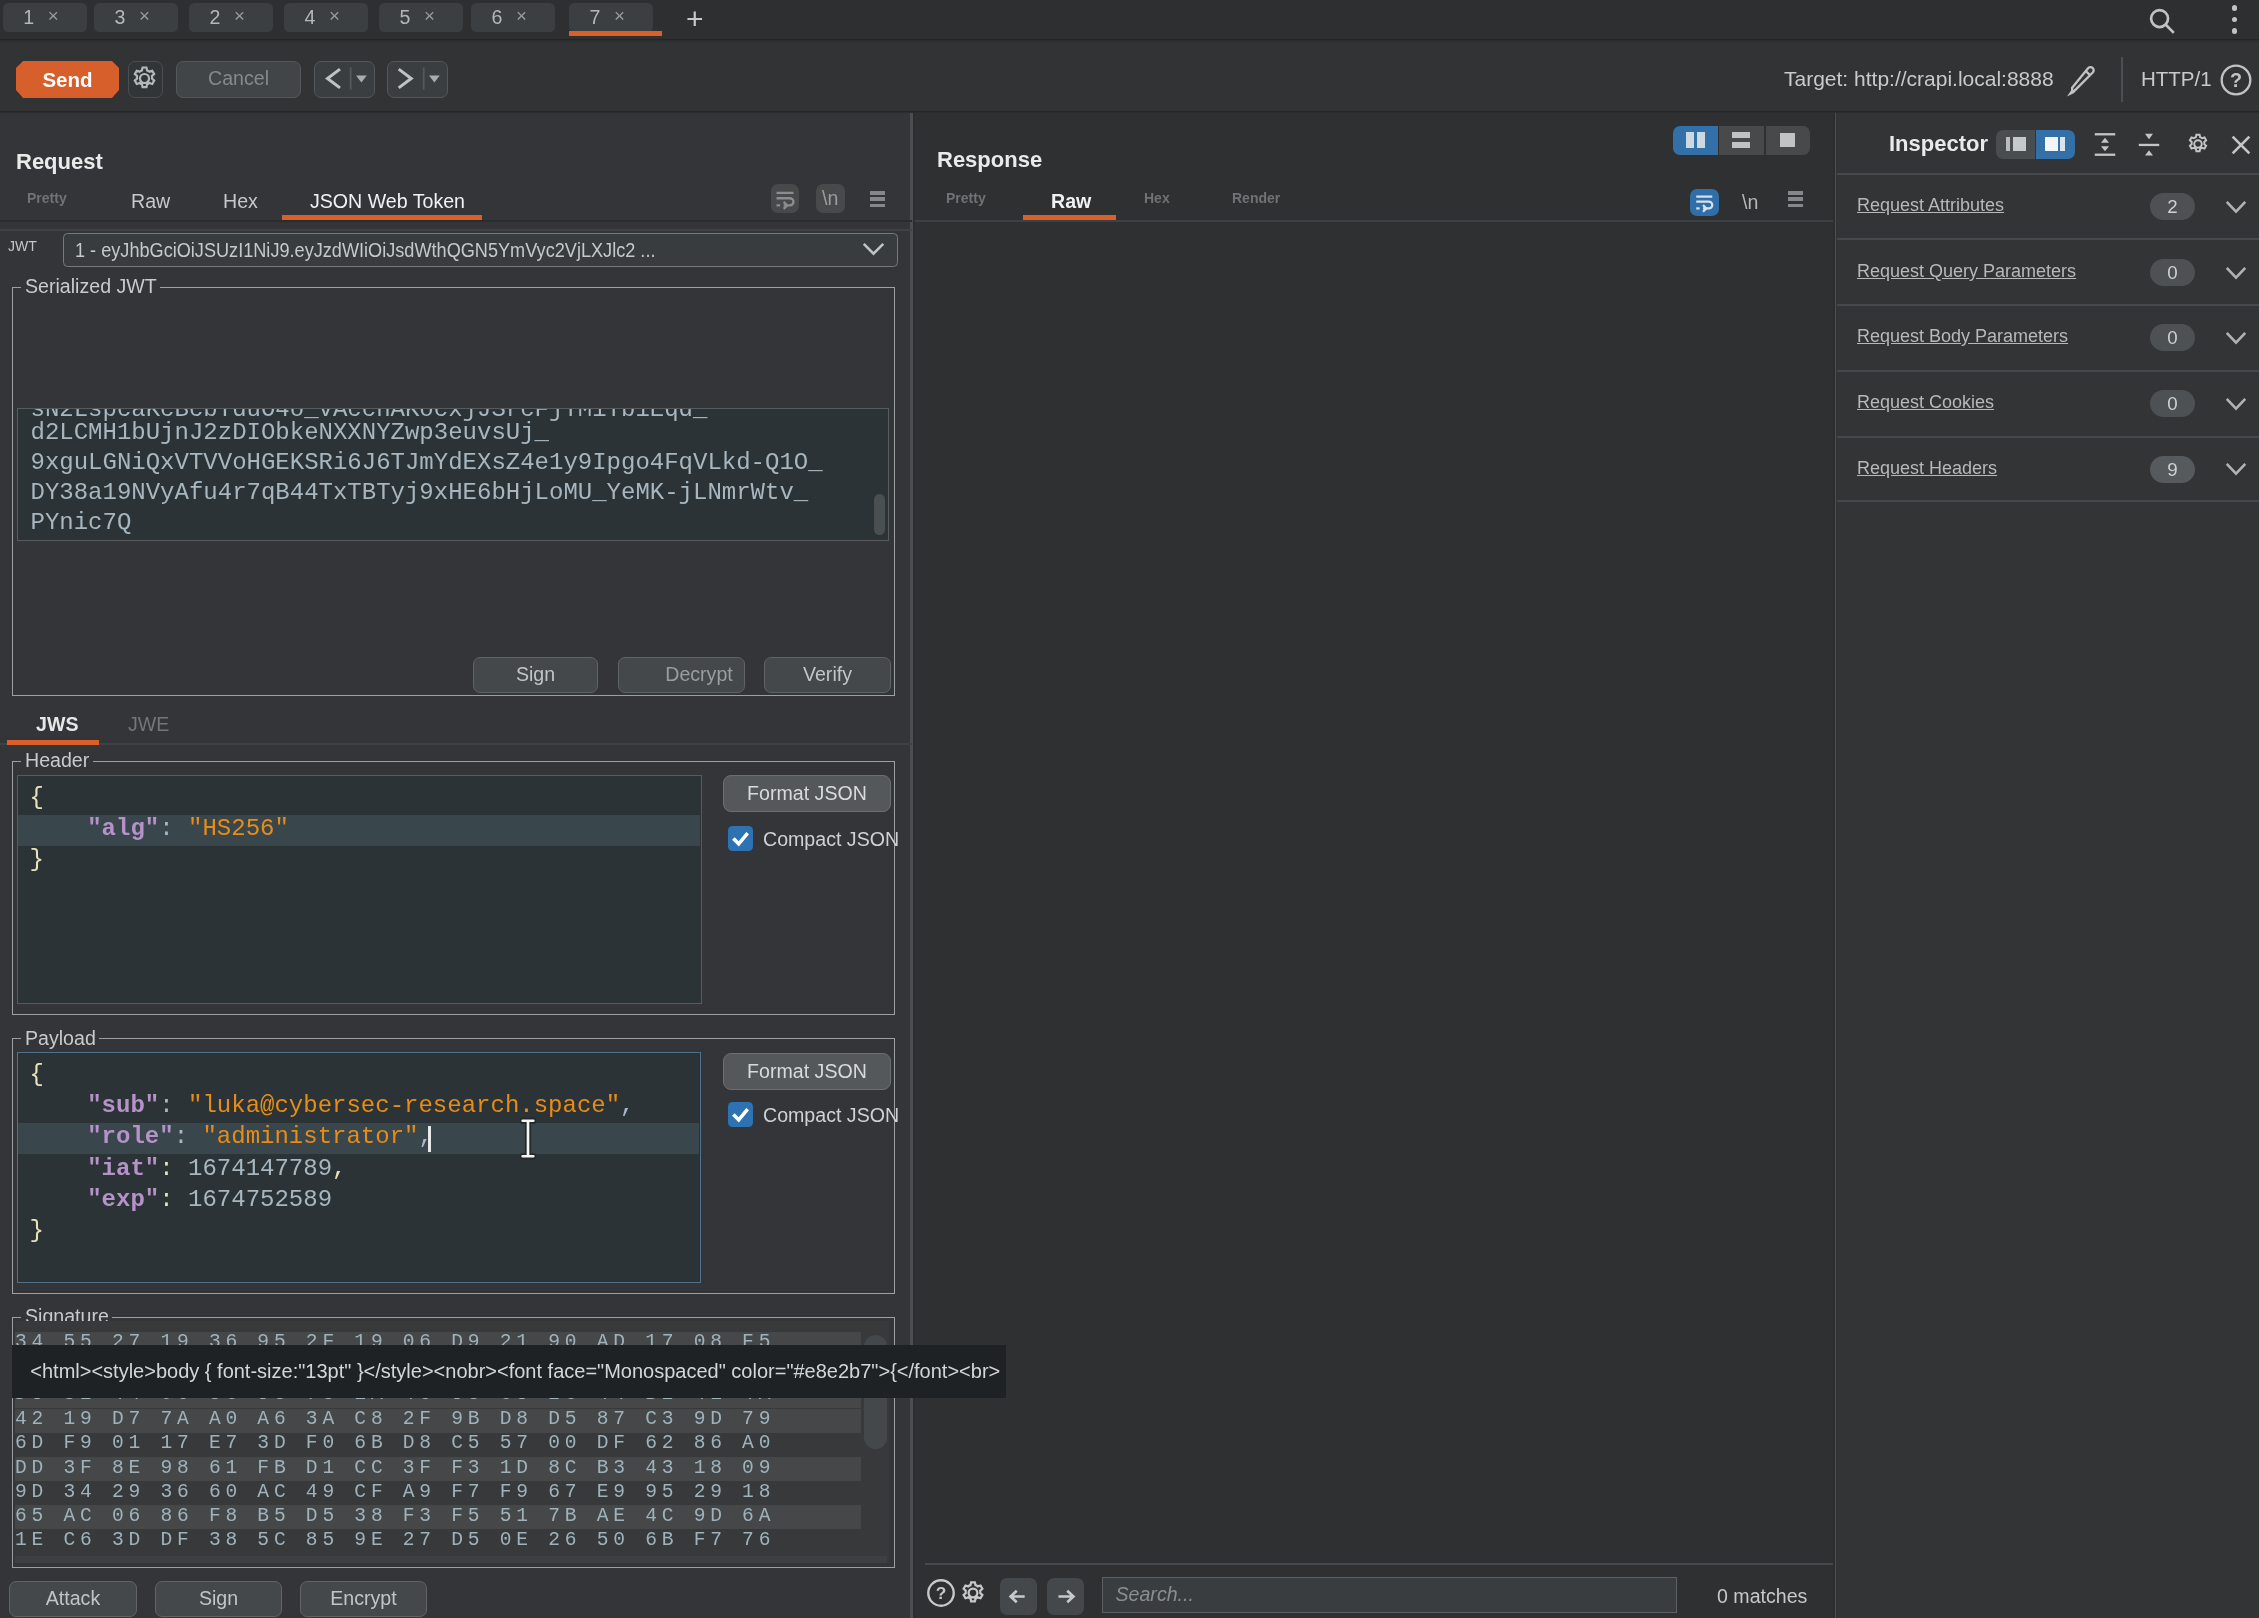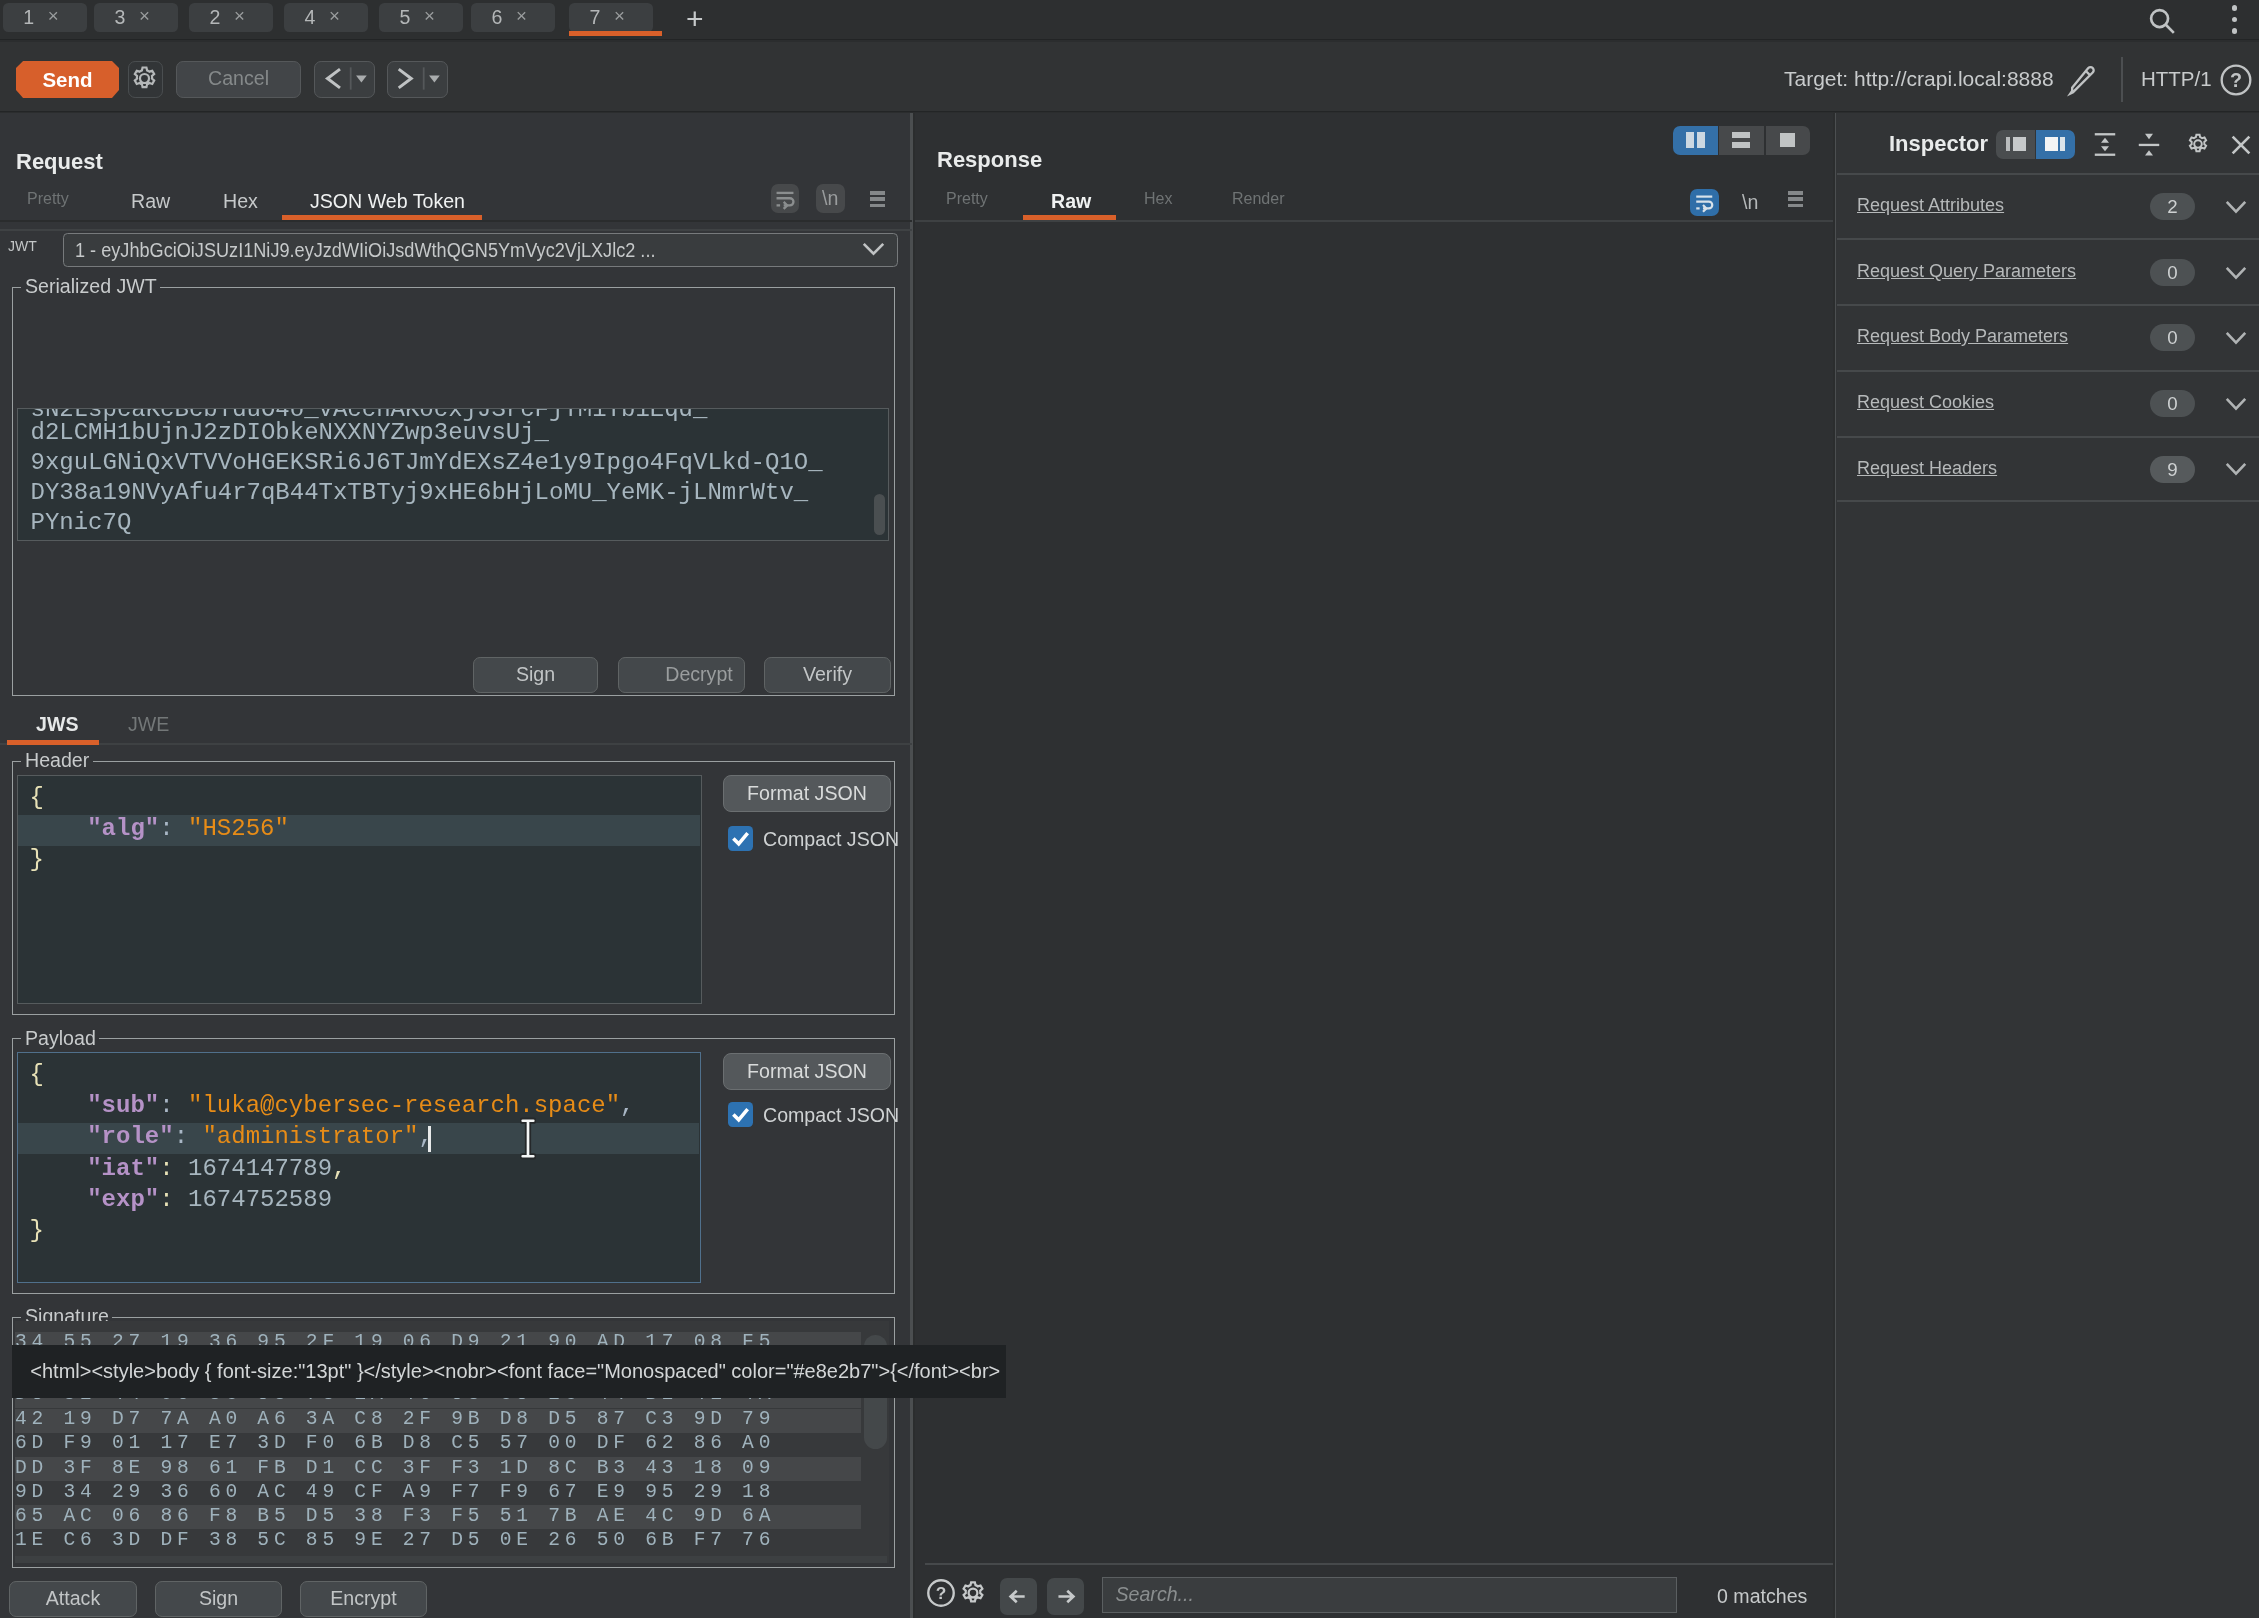--- a/index.html
+++ b/index.html
@@ -23,21 +23,21 @@
 #nextb { left:387px; width:61px; }
 #gearbtn { left:128px; width:35px; background:#323537; border:1.8px solid #4a4e50; }
 
 
 #reqpanel { position:absolute; left:0; top:113px; width:912px; height:1505px; background:#333538; }
 #resppanel { position:absolute; left:915px; top:113px; width:918px; height:1505px; background:#2e3032; }
 #insppanel { position:absolute; left:1835px; top:113px; width:425px; height:1505px; background:#323436; border-left:1.8px solid #4c4f51; }
 .vdiv1 { position:absolute; left:910px; top:113px; width:2.7px; height:1505px; background:#4b4e50; }
 
 .paneltitle { font-weight:bold; color:#e9ebeb; font-size:22px; }
-.tabtxt { font-size:16px; color:#6f7374; }
+.tabtxt { font-size:14px; color:#6f7374;font-weight:bold; }
 .tabsel { color:#f0f2f2; }
 .tabline { position:absolute; height:5.3px; background:#d9602a; }
 .tabrow-border { position:absolute; height:1.8px; background:#3e4143; }
 
 
 .gbox { position:absolute; border:1.8px solid #9ba0a1; }
 .glabel { position:absolute; background:#333538; color:#c8cbcc; font-size:19.6px; padding:0 3.6px; }
 
 
 .editor { position:absolute; background:#2b3336; border:1.8px solid #565b5d; font-family:"Liberation Mono", monospace; font-size:24px; color:#a7b6bf; }

